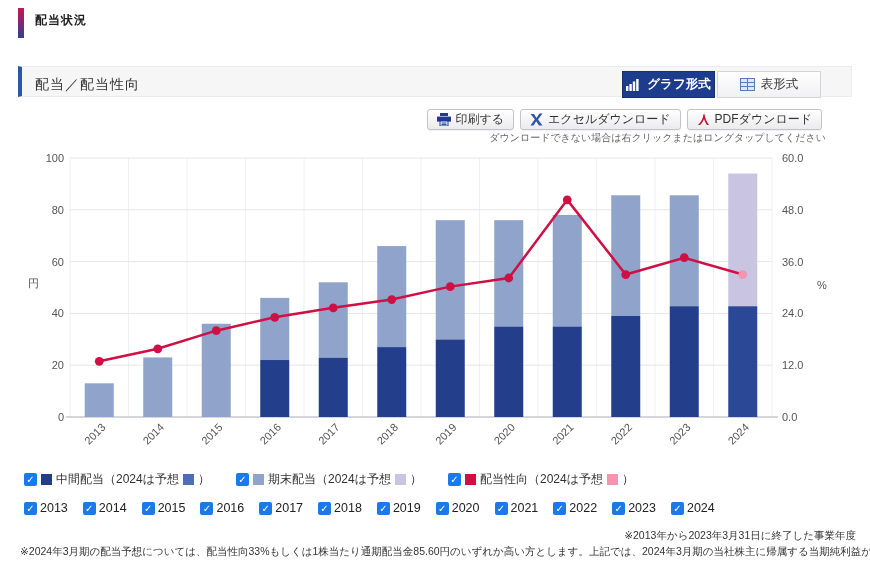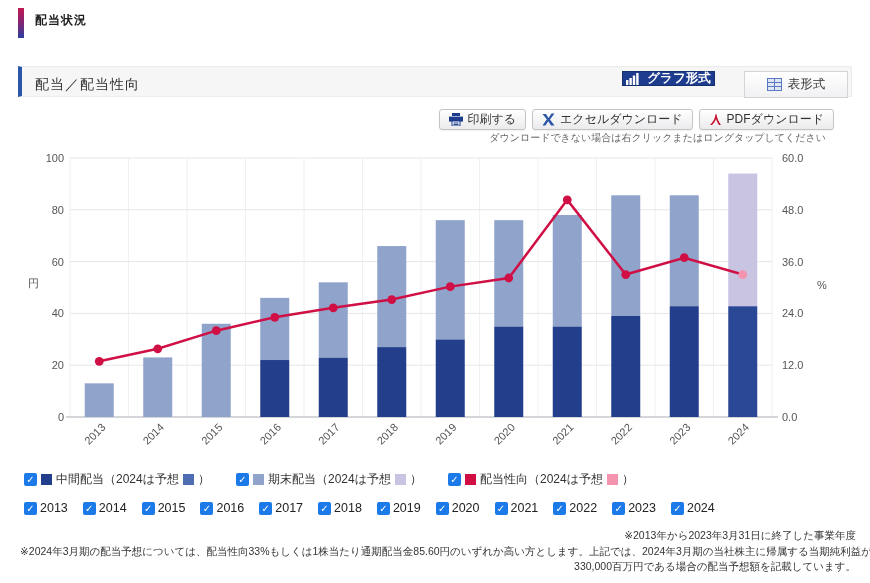--- a/index.html
+++ b/index.html
@@ -11,29 +11,29 @@
   .title-accent { position:absolute; left:18px; top:8px; width:6px; height:30px;
                   background:linear-gradient(180deg,#c11a52 0%,#8a2370 45%,#2b3f9e 100%); }
   .page-title { position:absolute; left:35px; top:12px; font-size:12px; font-weight:bold; color:#1e1e1e; letter-spacing:1px; }
 
   
   .section-band { position:absolute; left:18px; top:66px; width:834px; height:31px;
                   background:#f6f6f7; border:1px solid #ececee; border-left:4px solid #2b57a8; }
   .section-title { position:absolute; left:13px; top:9px; font-size:14px; color:#333; letter-spacing:1px; }
 
   
-  .graph-btn { position:absolute; left:622px; top:71px; width:93px; height:15px;
+  .graph-btn { position:absolute; left:622px; top:71px; width:93px; height:27px;
                background:#1e3c8e; color:#fff; border:1px solid #16306f; display:flex; align-items:center;
                justify-content:center; gap:6px; font-size:12.5px; font-weight:bold; cursor:pointer; }
   .table-btn { position:absolute; left:717px; top:71px; width:104px; height:27px;
                background:linear-gradient(180deg,#ffffff,#f1f1f3); color:#333; border:1px solid #d4d4d8;
-               display:flex; align-items:center; justify-content:center; gap:6px; font-size:12.5px; cursor:pointer;margin-left:27px; }
-
-  
-  .actions { position:absolute; top:109px; right:36px; display:flex; gap:6px; }
+               display:flex; align-items:center; justify-content:center; gap:6px; font-size:12.5px; cursor:pointer; }
+
+  
+  .actions { position:absolute; top:109px; right:48px; display:flex; gap:6px; }
   .act-btn { display:inline-flex; align-items:center; gap:5px; padding:2px 9px; height:21px;
              background:linear-gradient(180deg,#ffffff,#ebebed); border:1px solid #c3c3c8; border-radius:3px;
              font-size:12px; color:#333; cursor:pointer; box-shadow:0 1px 1px rgba(0,0,0,.06); }
   .dl-note { position:absolute; top:131px; right:44px; font-size:10px; color:#666; }
 
   
   .chart-wrap { position:absolute; left:20px; top:148px; width:810px; height:315px; }
 
   
   .legend-row { position:absolute; left:24px; top:471px; display:flex; gap:26px; align-items:center;
@@ -278,16 +278,15 @@
       </span>
       <span class="year-item">
         <span class="cbx">✓</span>
         <span>2024</span>
       </span>
     </div>
 
   <div class="footnotes">
     <div>※2013年から2023年3月31日に終了した事業年度</div>
     <div>※2024年3月期の配当予想については、配当性向33%もしくは1株当たり通期配当金85.60円のいずれか高い方とします。上記では、2024年3月期の当社株主に帰属する当期純利益が</div>
-    <div>330,000百万円である場合の配当予想額を記載しています。</div>
   </div>
 
 </div>
 
 </body></html>

